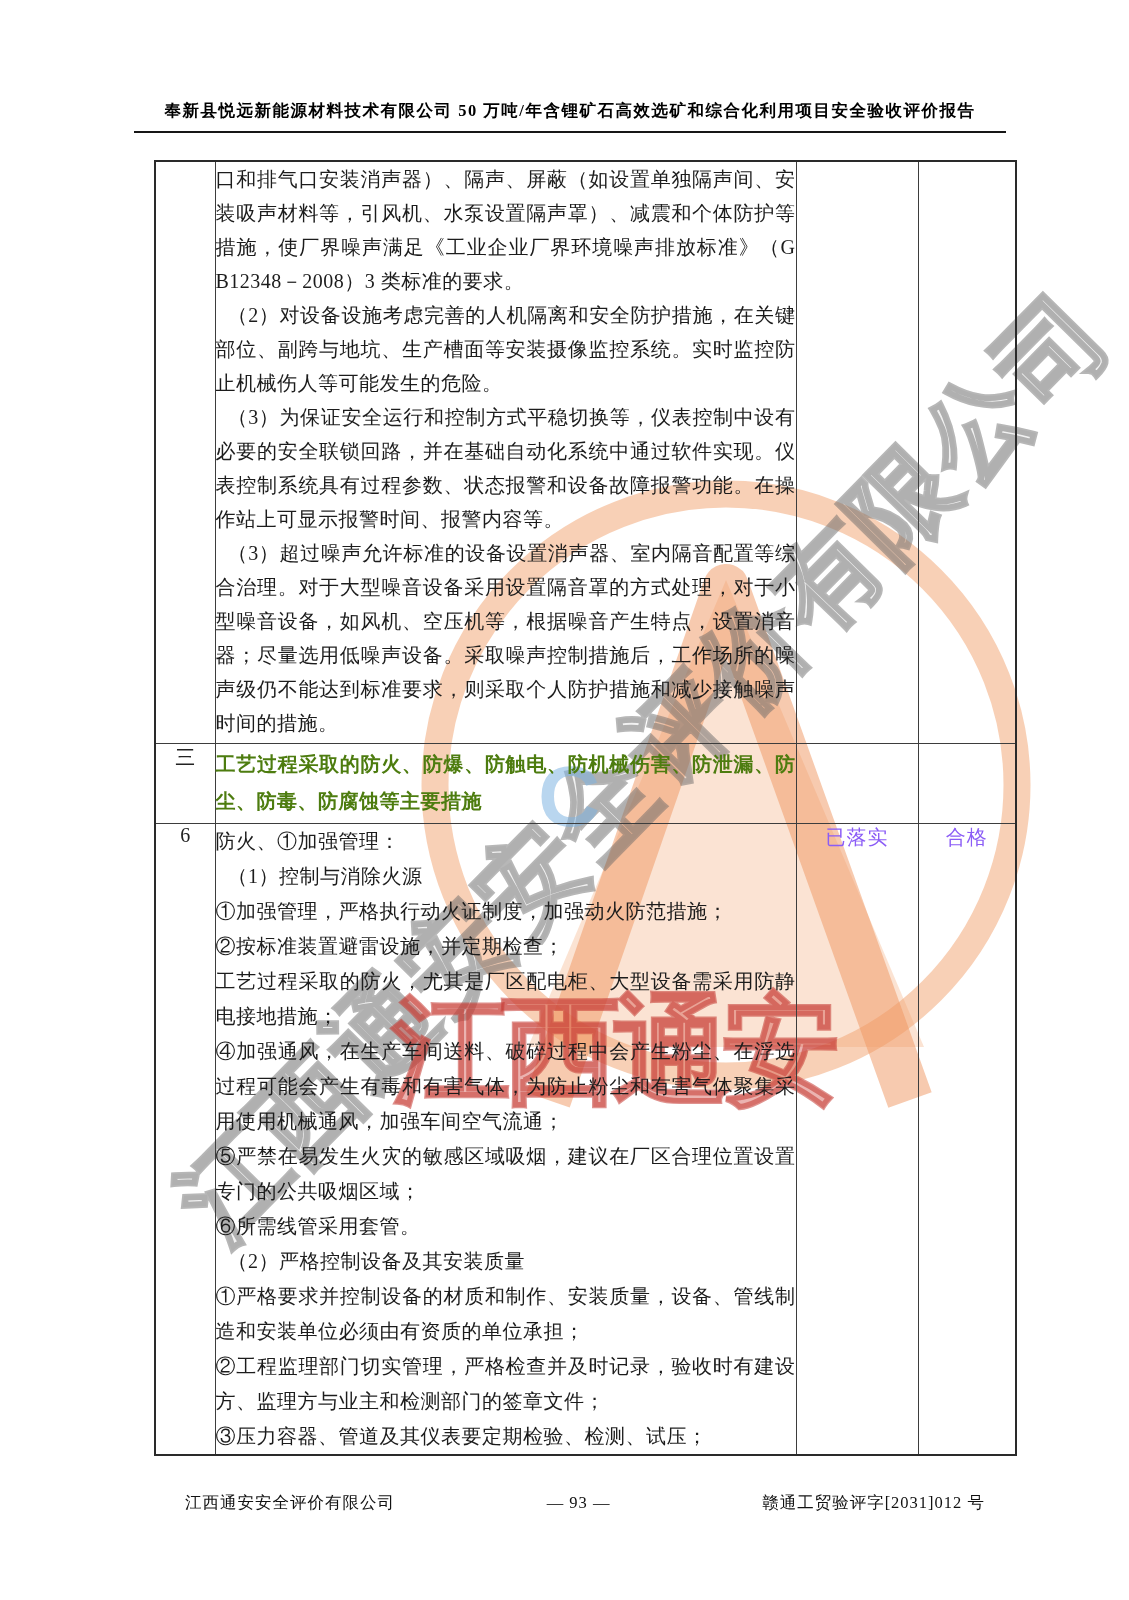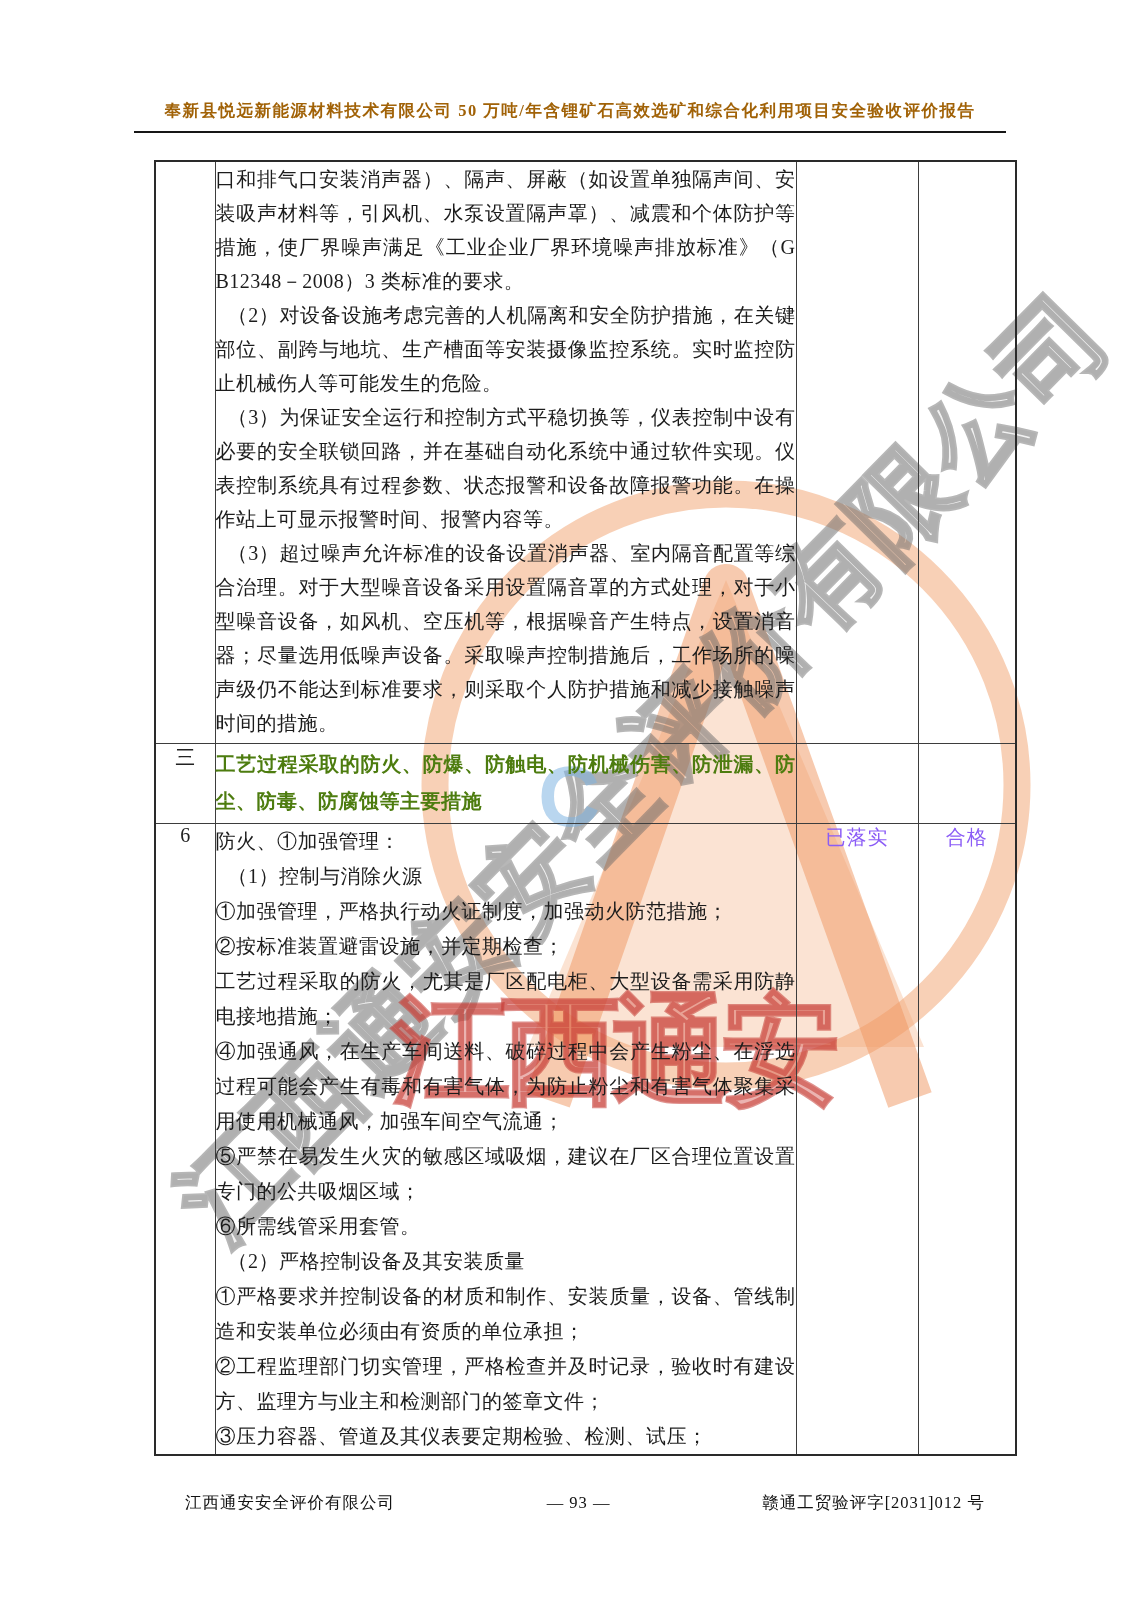--- a/index.html
+++ b/index.html
@@ -21,21 +21,21 @@
   .wm-blue .l1{display:block;font-size:86px;}
   .wm-blue .l2{display:block;font-size:102px;letter-spacing:-4px;}
   .wm-red{
     left:392px;top:972px;font-size:118px;font-weight:bold;letter-spacing:-8px;white-space:nowrap;
     color:rgba(207,73,66,0.42);-webkit-text-stroke:2.5px rgba(196,56,50,0.55);
   }
   
   .header{
     position:absolute;left:134px;top:100px;width:872px;z-index:2;
     text-align:center;font-size:16.5px;font-weight:bold;letter-spacing:1.5px;
-    padding-bottom:9px;border-bottom:2.5px solid #161616;color:#a16207;
+    padding-bottom:9px;border-bottom:2.5px solid #161616;color:#000000;
   }
   .footer{
     position:absolute;left:185px;top:1492px;width:800px;z-index:2;
     display:flex;justify-content:space-between;align-items:baseline;
     font-size:16.5px;letter-spacing:1px;color:#111;
   }
   
   table.doc-table{
     position:absolute;left:154px;top:160px;width:861px;z-index:2;
     border-collapse:collapse;table-layout:fixed;background:transparent;

